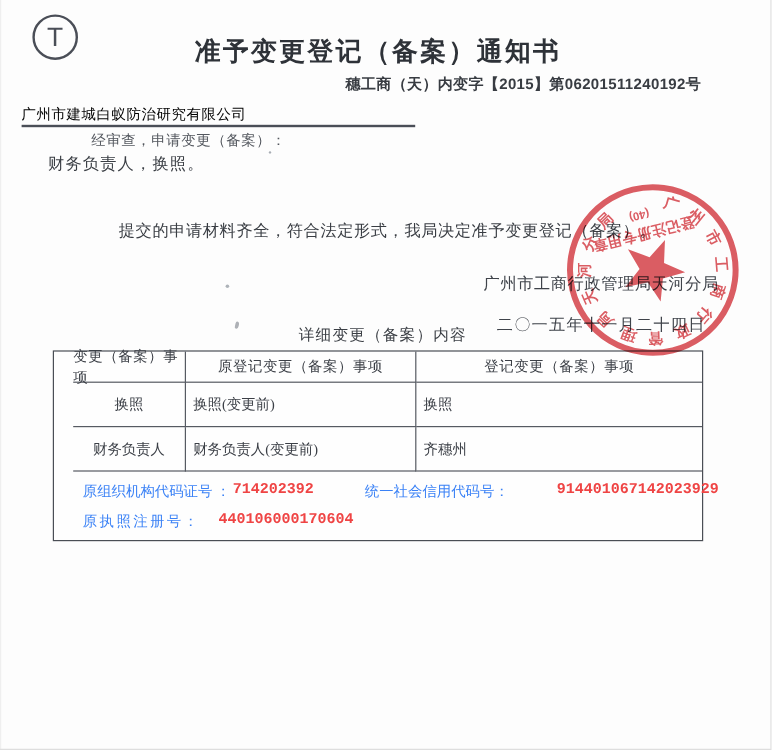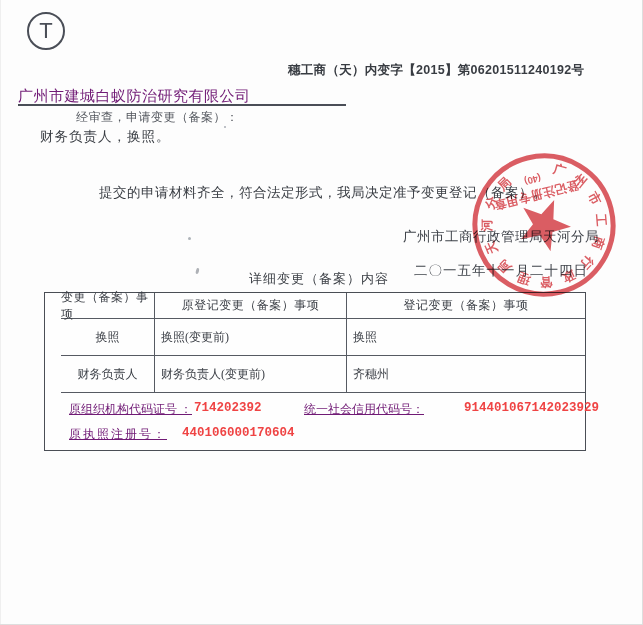--- a/index.html
+++ b/index.html
@@ -16,21 +16,21 @@
     font-family:"Liberation Sans",sans-serif;font-size:22px;font-weight:500;color:#4a4e57;
   }
   .title{
     left:0;top:28px;width:630px;text-align:center;
     font-size:21.5px;font-weight:700;letter-spacing:2px;color:#2e3238;
   }
   .doc-number{
     left:288px;top:62px;font-size:12.5px;font-weight:600;color:#383c42;letter-spacing:0.3px;
     font-family:"Liberation Sans","DejaVu Sans",sans-serif;
   }
-  .company{left:18px;top:87px;font-size:15px;letter-spacing:0.5px;color:#701a75;}
+  .company{left:18px;top:87px;font-size:12px;letter-spacing:0.5px;color:#000000;}
   .company-underline{left:18px;top:104px;width:328px;height:1.5px;background:#4a4e57;}
   .review-line{left:76px;top:109px;font-size:12px;color:#53575e;letter-spacing:0.5px;}
   .change-items{left:40px;top:128px;font-size:13.5px;letter-spacing:1px;color:#393d43;}
   .approval-line{left:99px;top:184px;font-size:13.5px;letter-spacing:0.5px;color:#393d43;width:480px;}
   .sign-block{left:385px;top:228px;width:232px;text-align:center;color:#3f434a;}
   .authority{font-size:13.5px;letter-spacing:0.5px;}
   .sign-date{font-size:13.5px;letter-spacing:1px;margin-top:16px;}
   .details-heading{left:249px;top:270px;font-size:13px;letter-spacing:1px;color:#3a3e44;}
   
   .doc-table{
@@ -39,21 +39,21 @@
     font-size:12px;color:#3b3f46;padding-left:16px;
   }
   .cell{border-right:1px solid #565a62;border-bottom:1px solid #565a62;display:flex;align-items:center;}
   .cell.last-col{border-right:none;}
   .cell.center{justify-content:center;}
   .cell.pad{padding-left:6px;}
   .th{letter-spacing:0.5px;}
   .tfoot{grid-column:1/4;position:relative;border-bottom:none;}
   .tfoot span{position:absolute;white-space:nowrap;}
   .num{font-family:Liberation Mono, monospace;font-weight:700;font-size:12.5px;color:#ef4444;}
-  .lab{font-size:12px;color:#701a75;text-decoration:underline;}
+  .lab{font-size:12px;color:#3b82f6;}
   .sp2{letter-spacing:2px;}
   
   .seal{left:458px;top:145px;mix-blend-mode:multiply;opacity:0.88;}
   .seal text{fill:#d8474e;font-family:"Liberation Serif","DejaVu Serif",serif;font-weight:700;}
   .seal .seal-ring-char{font-size:12.5px;}
   .seal .seal-banner{font-size:12px;letter-spacing:0.5px;}
   .seal .seal-number{font-size:9.5px;font-family:"Liberation Sans",sans-serif;}
   
   .speck1{left:188px;top:237px;width:3px;height:3px;background:#9aa0a8;border-radius:50%;opacity:.8;}
   .speck2{left:196px;top:268px;width:3px;height:6px;background:#8b9097;border-radius:40% 60% 60% 40%;transform:rotate(14deg);opacity:.7;}
@@ -61,20 +61,21 @@
 </style>
 </head>
 <body>
 
 <div class="page">
 
   <div class="abs logo-circle">
     <span>T</span>
   </div>
 
+  <div class="abs title">准予变更登记（备案）通知书</div>
 
   <div class="abs doc-number">穗工商（天）内变字【2015】第06201511240192号</div>
 
   <div class="abs company">广州市建城白蚁防治研究有限公司</div>
   <div class="abs company-underline"></div>
 
   <div class="abs review-line">经审查，申请变更（备案）：</div>
 
   <div class="abs change-items">财务负责人，换照。</div>
 

